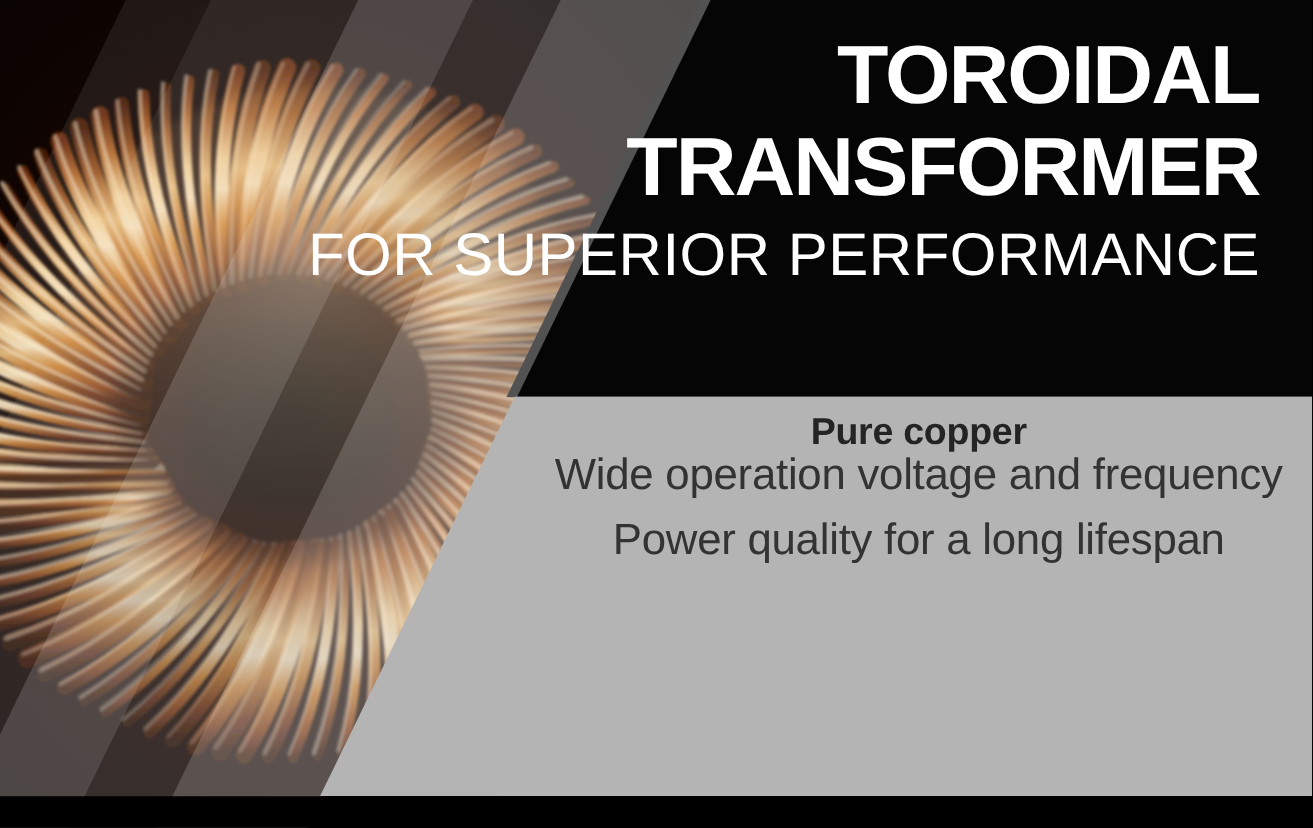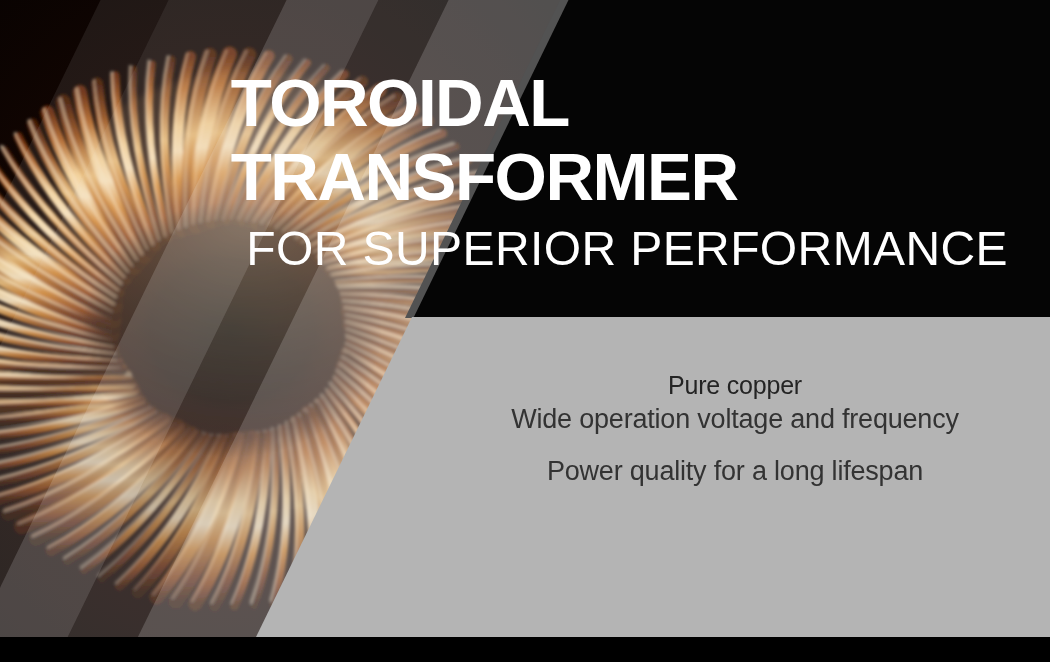--- a/index.html
+++ b/index.html
@@ -64,21 +64,21 @@
 
   
   #bottom-bar {
     position:absolute; left:0; bottom:0; width:1050px; height:25px;
     background:#000; z-index:9;
   }
 
   
   #headline {
     position:absolute; right:42px; top:22px; z-index:8;
-    color:#fff;margin-top:44px;
+    text-align:right; color:#fff;
   }
   .title-line {
     font-weight:bold;
     font-size:66px;
     line-height:74px;
     letter-spacing:-1.5px;
     color:#ffffff;
     white-space:nowrap;
     font-stretch:condensed;
     transform:scaleX(1.02);
@@ -95,25 +95,25 @@
   }
 
   
   #features {
     position:absolute; left:430px; top:330px; width:610px;
     z-index:8; text-align:center; color:#2b2b2b;
   }
   .feat { margin-bottom:16px; }
   .feat:last-child { margin-bottom:0; }
   .feat-title {
-    font-size:25px; font-weight:normal; line-height:32px;
-    color:#242424; letter-spacing:-.2px;margin-top:39px;
+    font-size:30px; font-weight:bold; line-height:32px;
+    color:#242424; letter-spacing:-.2px;
   }
   .feat-desc {
-    font-size:27px; font-weight:300; line-height:36px;
+    font-size:35px; font-weight:300; line-height:36px;
     color:#333333; letter-spacing:-.2px;
   }
 </style>
 </head>
 <body>
 
 <div id="banner">
 
   <div id="photo">
     <svg viewBox="0 0 560 662" preserveAspectRatio="xMidYMid slice">

